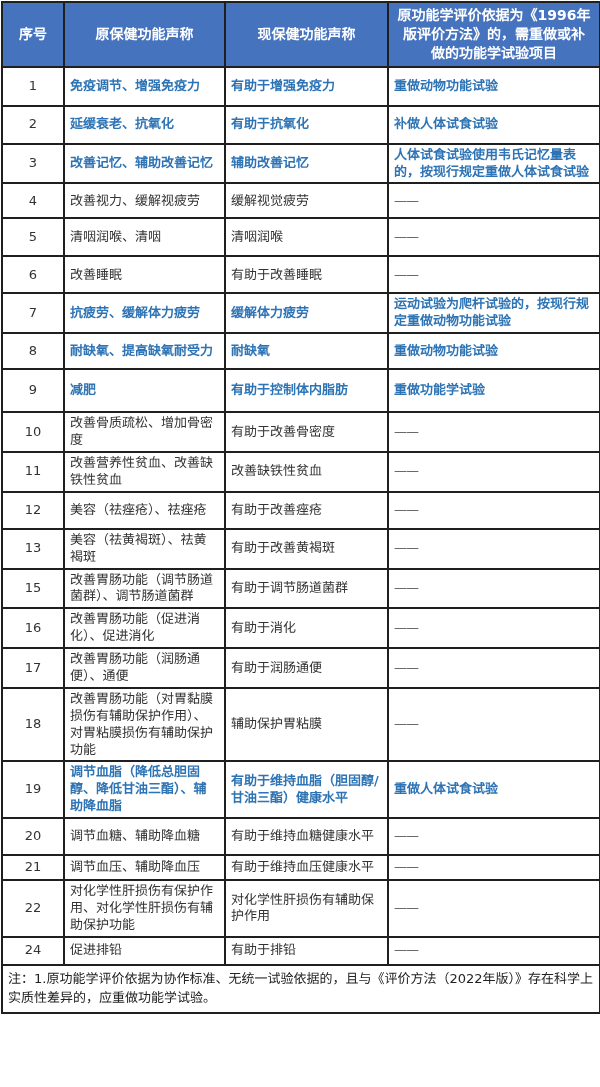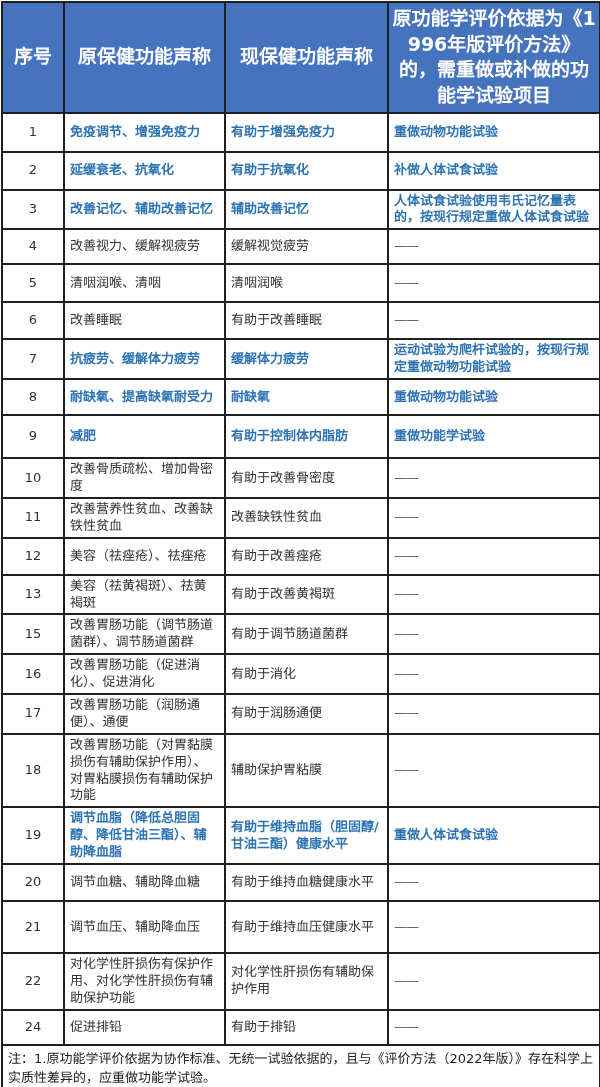--- a/index.html
+++ b/index.html
@@ -28,24 +28,24 @@
     padding: 2px 5px;
     vertical-align: middle;
     word-break: break-all;
     box-sizing: border-box;
   }
   .claims-table thead th {
     background: var(--header-bg, #4673BE);
     color: var(--header-text, #ffffff);
     font-weight: bold;
     text-align: center;
-    font-size: 19px;
+    font-size: 14px;
     line-height: 1.35;
     height: 53px;
-    padding: 3px 1px;
+    padding: 3px 8px;
   }
   .claims-table td {
     color: var(--body-text, #333333);
     text-align: left;
     background: #ffffff;
   }
   .claims-table td.num {
     text-align: center;
     padding: 2px 2px;
   }
@@ -197,33 +197,33 @@
           <td>调节血脂（降低总胆固醇、降低甘油三酯）、辅助降血脂</td>
           <td>有助于维持血脂（胆固醇/甘油三酯）健康水平</td>
           <td>重做人体试食试验</td>
         </tr>
         <tr style="height: 37px;">
           <td class="num">20</td>
           <td>调节血糖、辅助降血糖</td>
           <td>有助于维持血糖健康水平</td>
           <td class="dash">——</td>
         </tr>
-        <tr style="height: 52px;">
+        <tr style="height: 25px;">
           <td class="num">21</td>
           <td>调节血压、辅助降血压</td>
           <td>有助于维持血压健康水平</td>
           <td class="dash">——</td>
         </tr>
         <tr style="height: 45px;">
           <td class="num">22</td>
           <td>对化学性肝损伤有保护作用、对化学性肝损伤有辅助保护功能</td>
           <td>对化学性肝损伤有辅助保护作用</td>
           <td class="dash">——</td>
         </tr>
-        <tr style="height: 35px;">
+        <tr style="height: 28px;">
           <td class="num">24</td>
           <td>促进排铅</td>
           <td>有助于排铅</td>
           <td class="dash">——</td>
         </tr>
       </tbody>
     <tfoot id="table-notes">
         <tr style="height: 35px;">
           <td colspan="4" class="note">注：1.原功能学评价依据为协作标准、无统一试验依据的，且与《评价方法（2022年版）》存在科学上实质性差异的，应重做功能学试验。</td>
         </tr>

